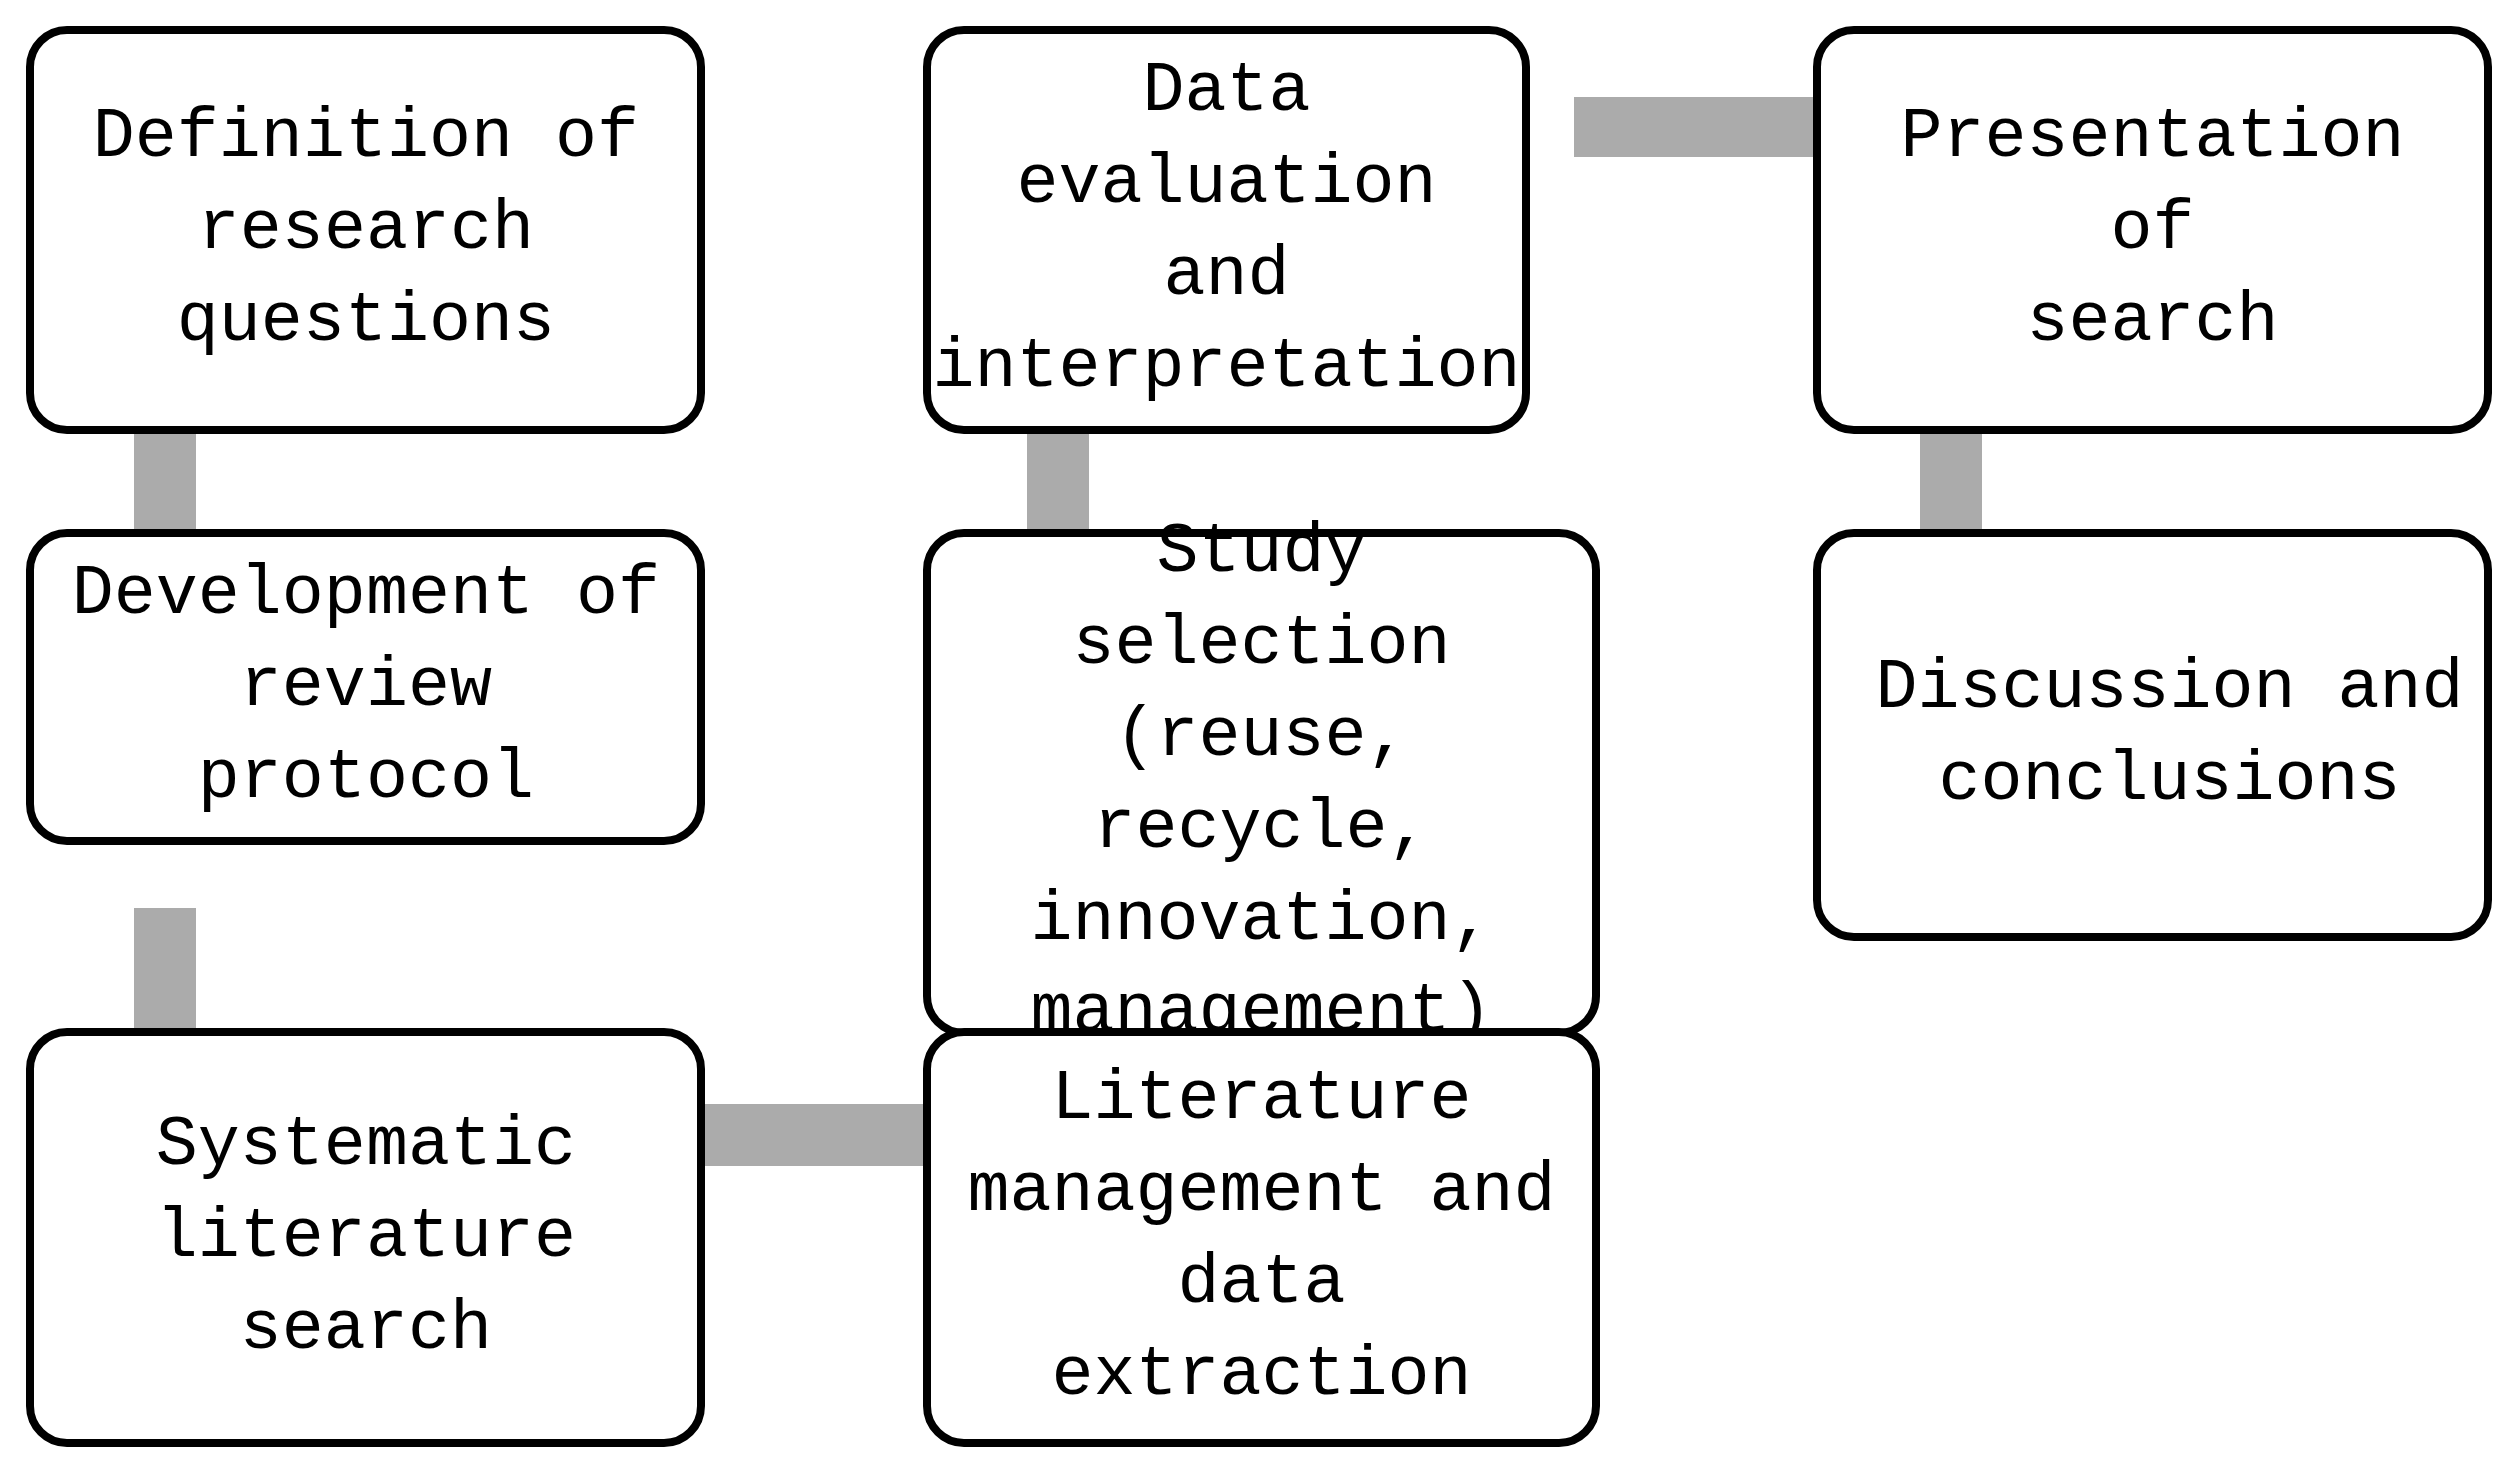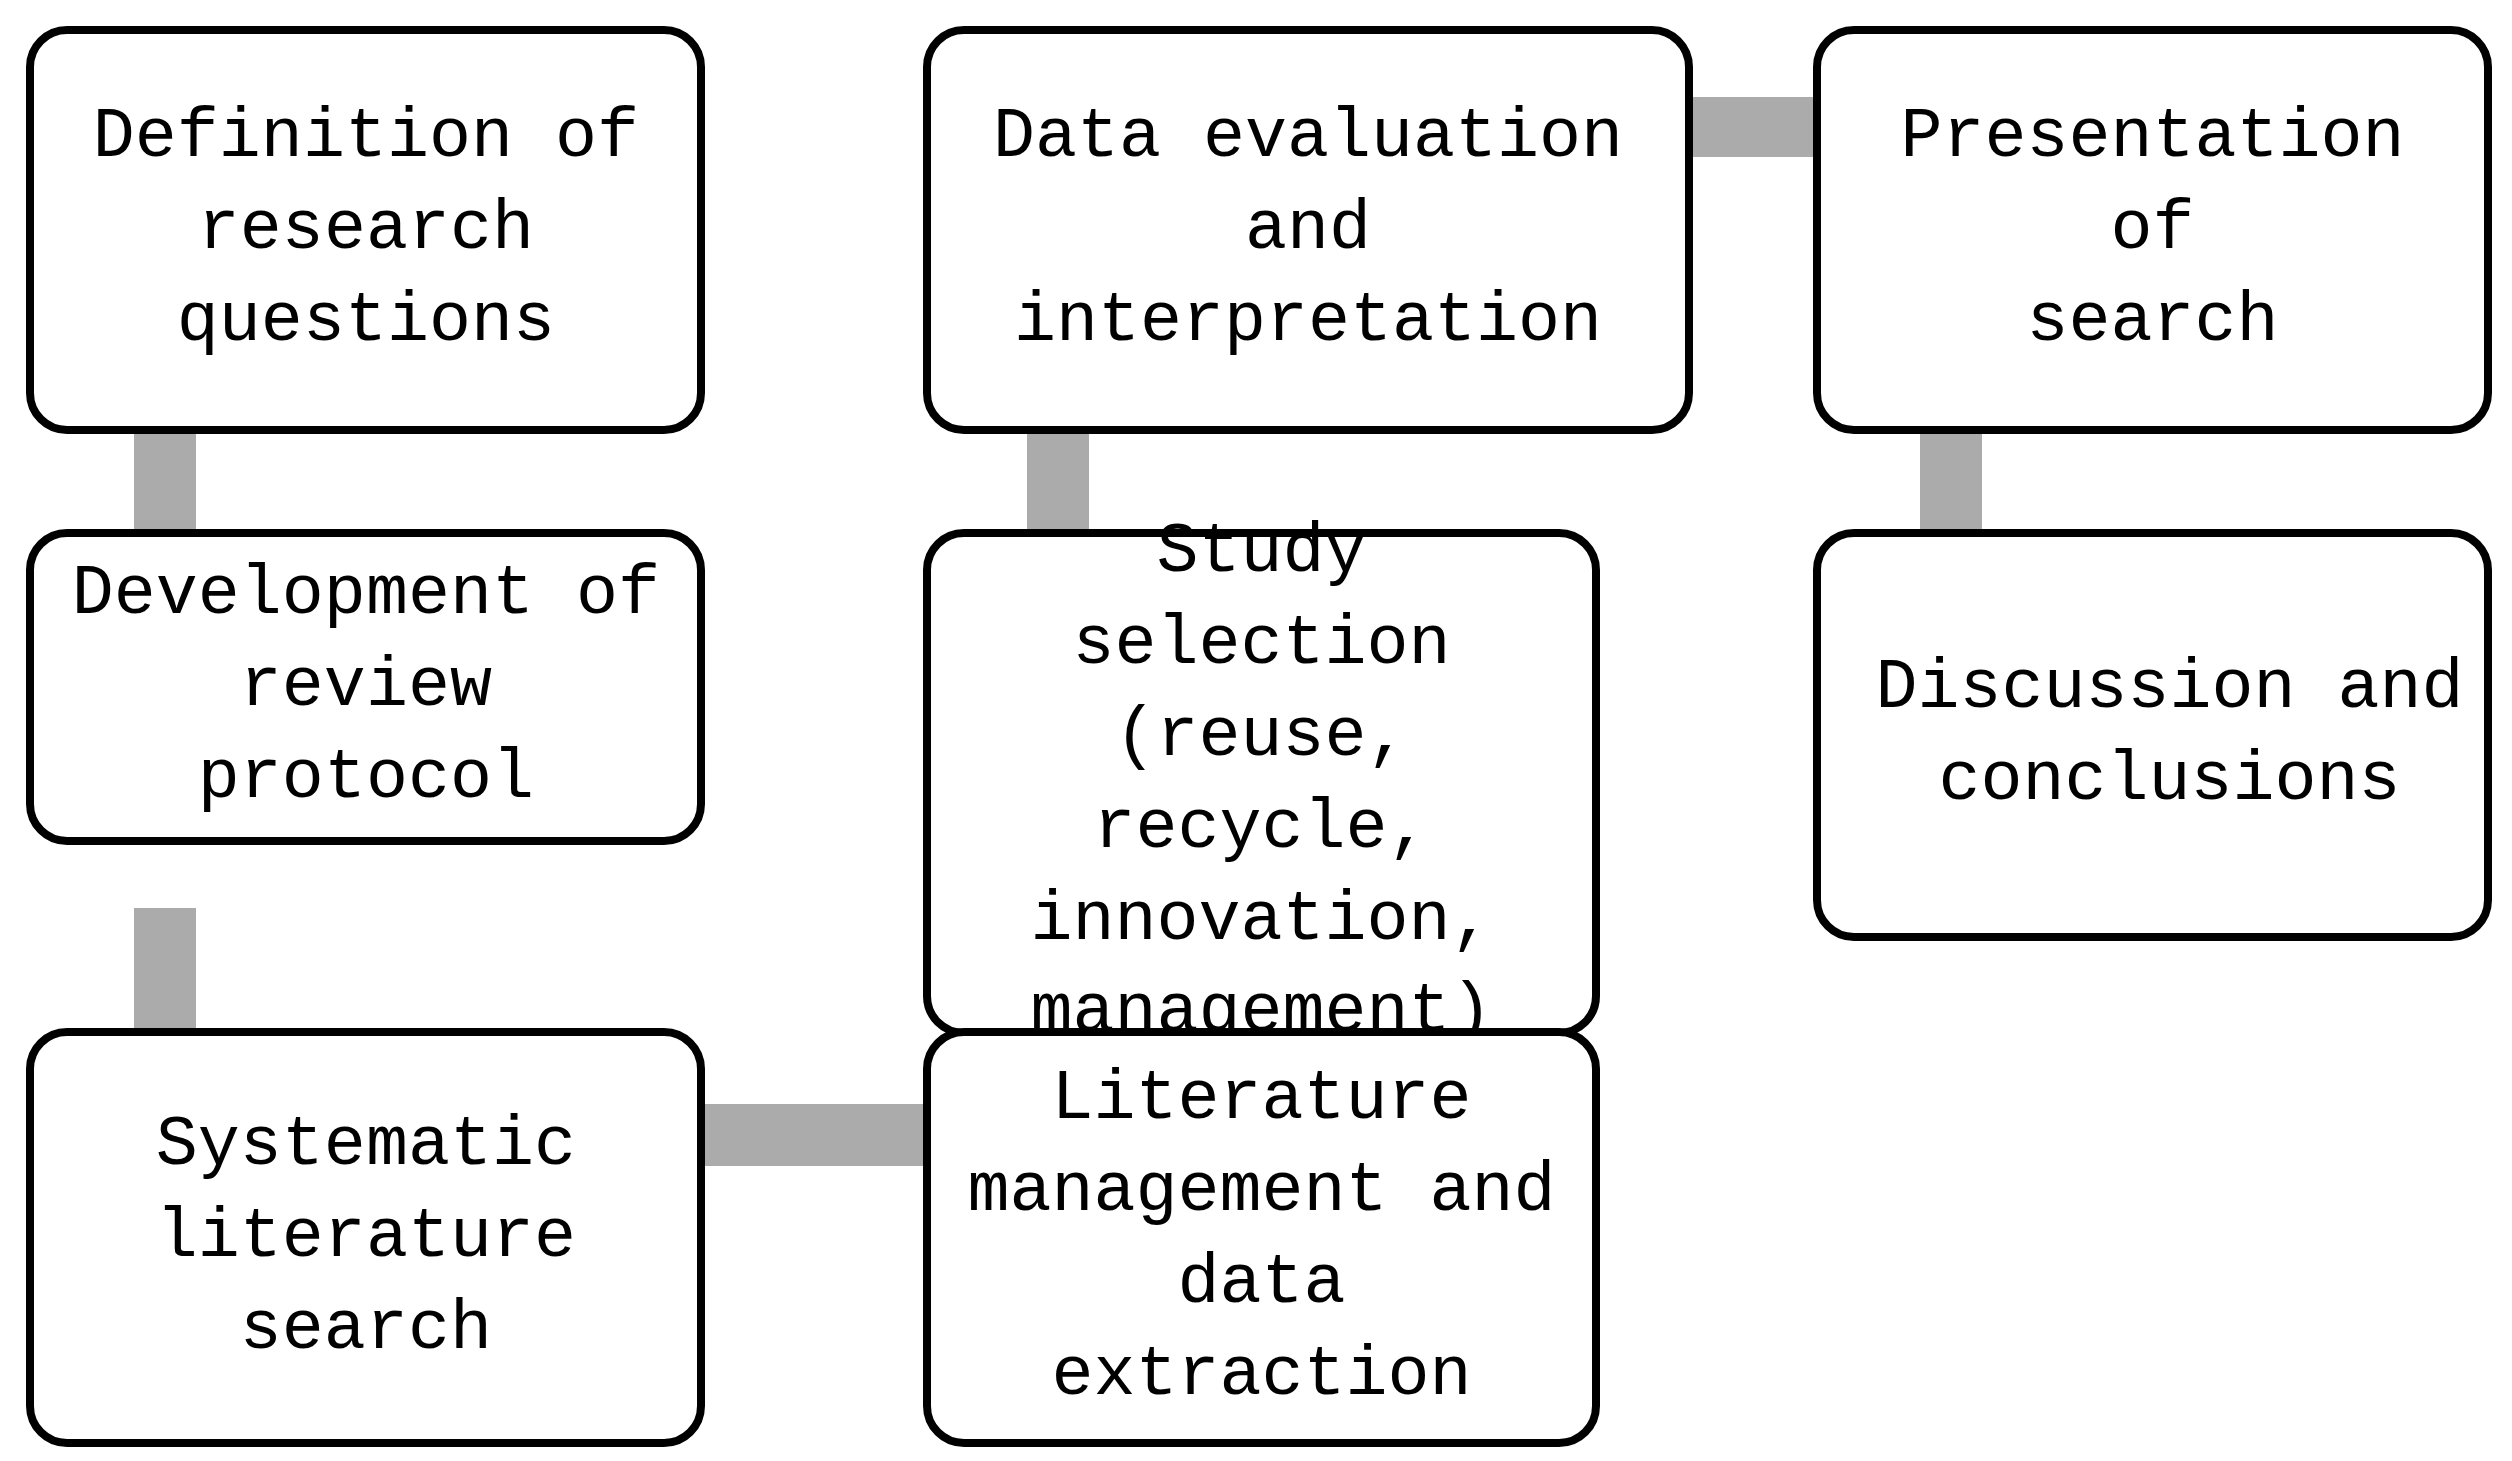--- a/index.html
+++ b/index.html
@@ -39,21 +39,21 @@
   }
   .node .label {
     white-space: pre-line;
     font-size: 70px;
     line-height: 92px;
     color: #000000;
     padding: 0 17.6px;
   }
   
   .node-definition   { left: 26.4px;   top: 26.4px;   width: 679px; height: 408px; }
-  .node-evaluation   { left: 923px; top: 26.4px;   width: 770px; height: 408px; }
+  .node-evaluation   { left: 923px; top: 26.4px;   width: 607px; height: 408px; }
   .node-presentation { left: 1813px; top: 26.4px;   width: 679px; height: 408px; }
   
   .node-protocol     { left: 26.4px;   top: 529px;  width: 679px; height: 316px; }
   .node-selection    { left: 923px; top: 529px;  width: 677px; height: 508px; }
   .node-discussion   { left: 1813px; top: 529px;  width: 679px; height: 412px; padding-left: 34px; }
   
   .node-search       { left: 26.4px;   top: 1028px; width: 679px; height: 419px; }
   .node-management   { left: 923px; top: 1028px; width: 677px; height: 419px; }
   
   .conn-definition-protocol  { left: 134px;  top: 405px;  width: 62px;  height: 159px; }

